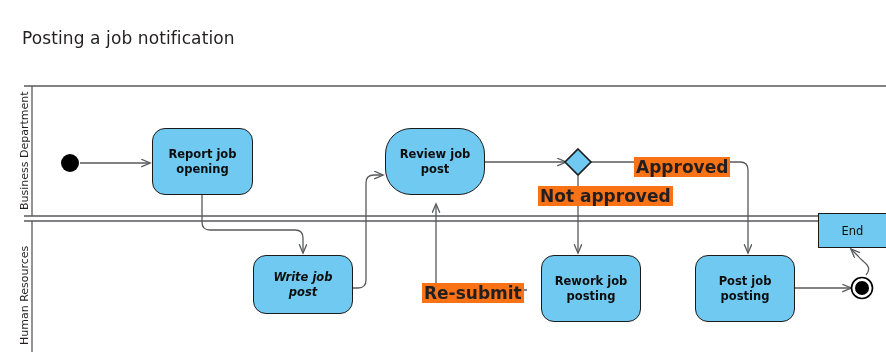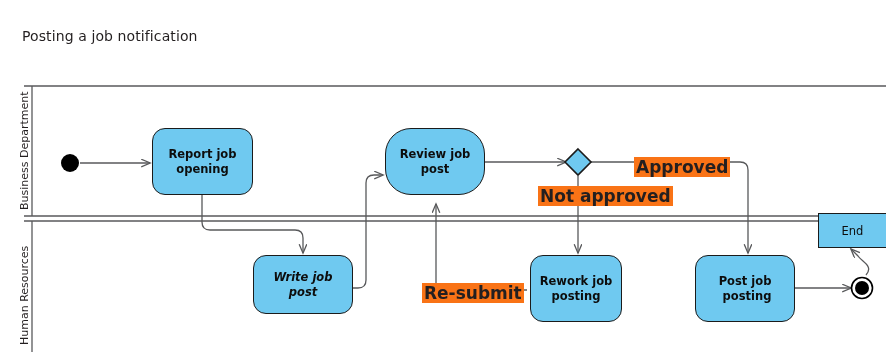--- a/index.html
+++ b/index.html
@@ -14,21 +14,21 @@
     position: relative;
     width: 886px;
     height: 360px;
     background: #ffffff;
     overflow: hidden;
   }
   #diagram-title {
     position: absolute;
     left: 22px;
     top: 28px;
-    font-size: 14px;
+    font-size: 17px;
     color: #231f20;
     font-family: "DejaVu Sans", sans-serif;
     letter-spacing: 0.1px;
     white-space: nowrap;
   }
   .lane-label {
     position: absolute;
     font-size: 11px;
     color: #231f20;
     font-family: "DejaVu Sans", sans-serif;
@@ -162,28 +162,28 @@
     </span>
   </div>
 
   <div class="activity-node" style="left:253px; top:255px; width:100px; height:59px;font-style:italic;">
     <span>
       <span>Write job</span><br>
       <span>post</span>
     </span>
   </div>
 
-  <div class="activity-node" style="left:530px; top:255px; width:92px; height:67px;">
+  <div class="activity-node" style="left:541px; top:255px; width:100px; height:67px;">
     <span>
       <span>Rework job</span><br>
       <span>posting</span>
     </span>
   </div>
 
-  <div class="activity-node" style="left:695px; top:255px; width:100px; height:67px;text-align:right;">
+  <div class="activity-node" style="left:695px; top:255px; width:100px; height:67px;">
     <span>
       <span>Post job</span><br>
       <span>posting</span>
     </span>
   </div>
 
   <div class="end-node-box" style="left:818px; top:213px; width:69px; height:35px;">End</div>
 
   <div class="edge-label" id="label-approved">Approved</div>
   <div class="edge-label" id="label-not-approved">Not approved</div>

